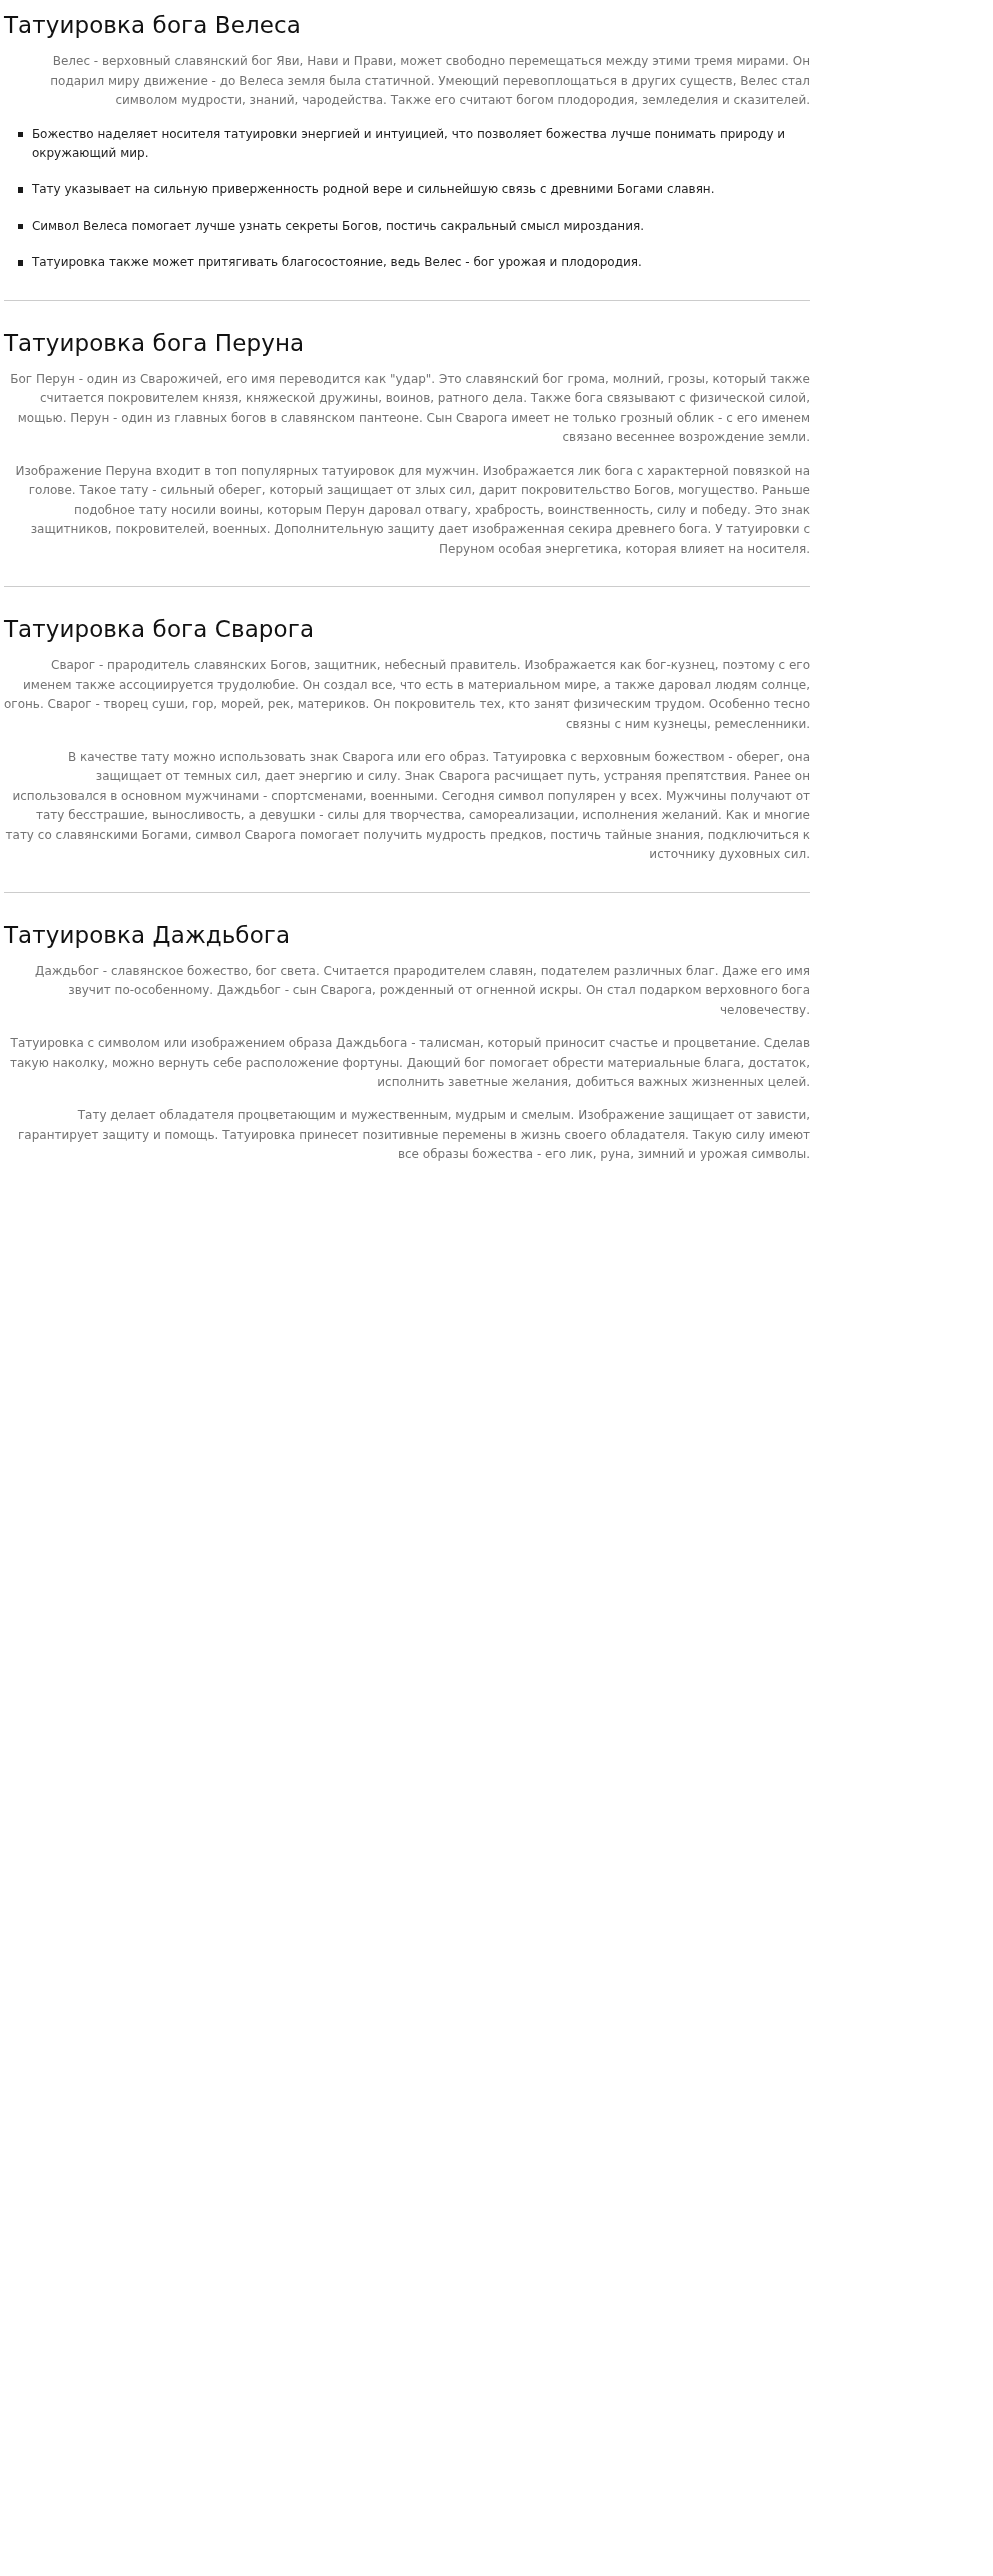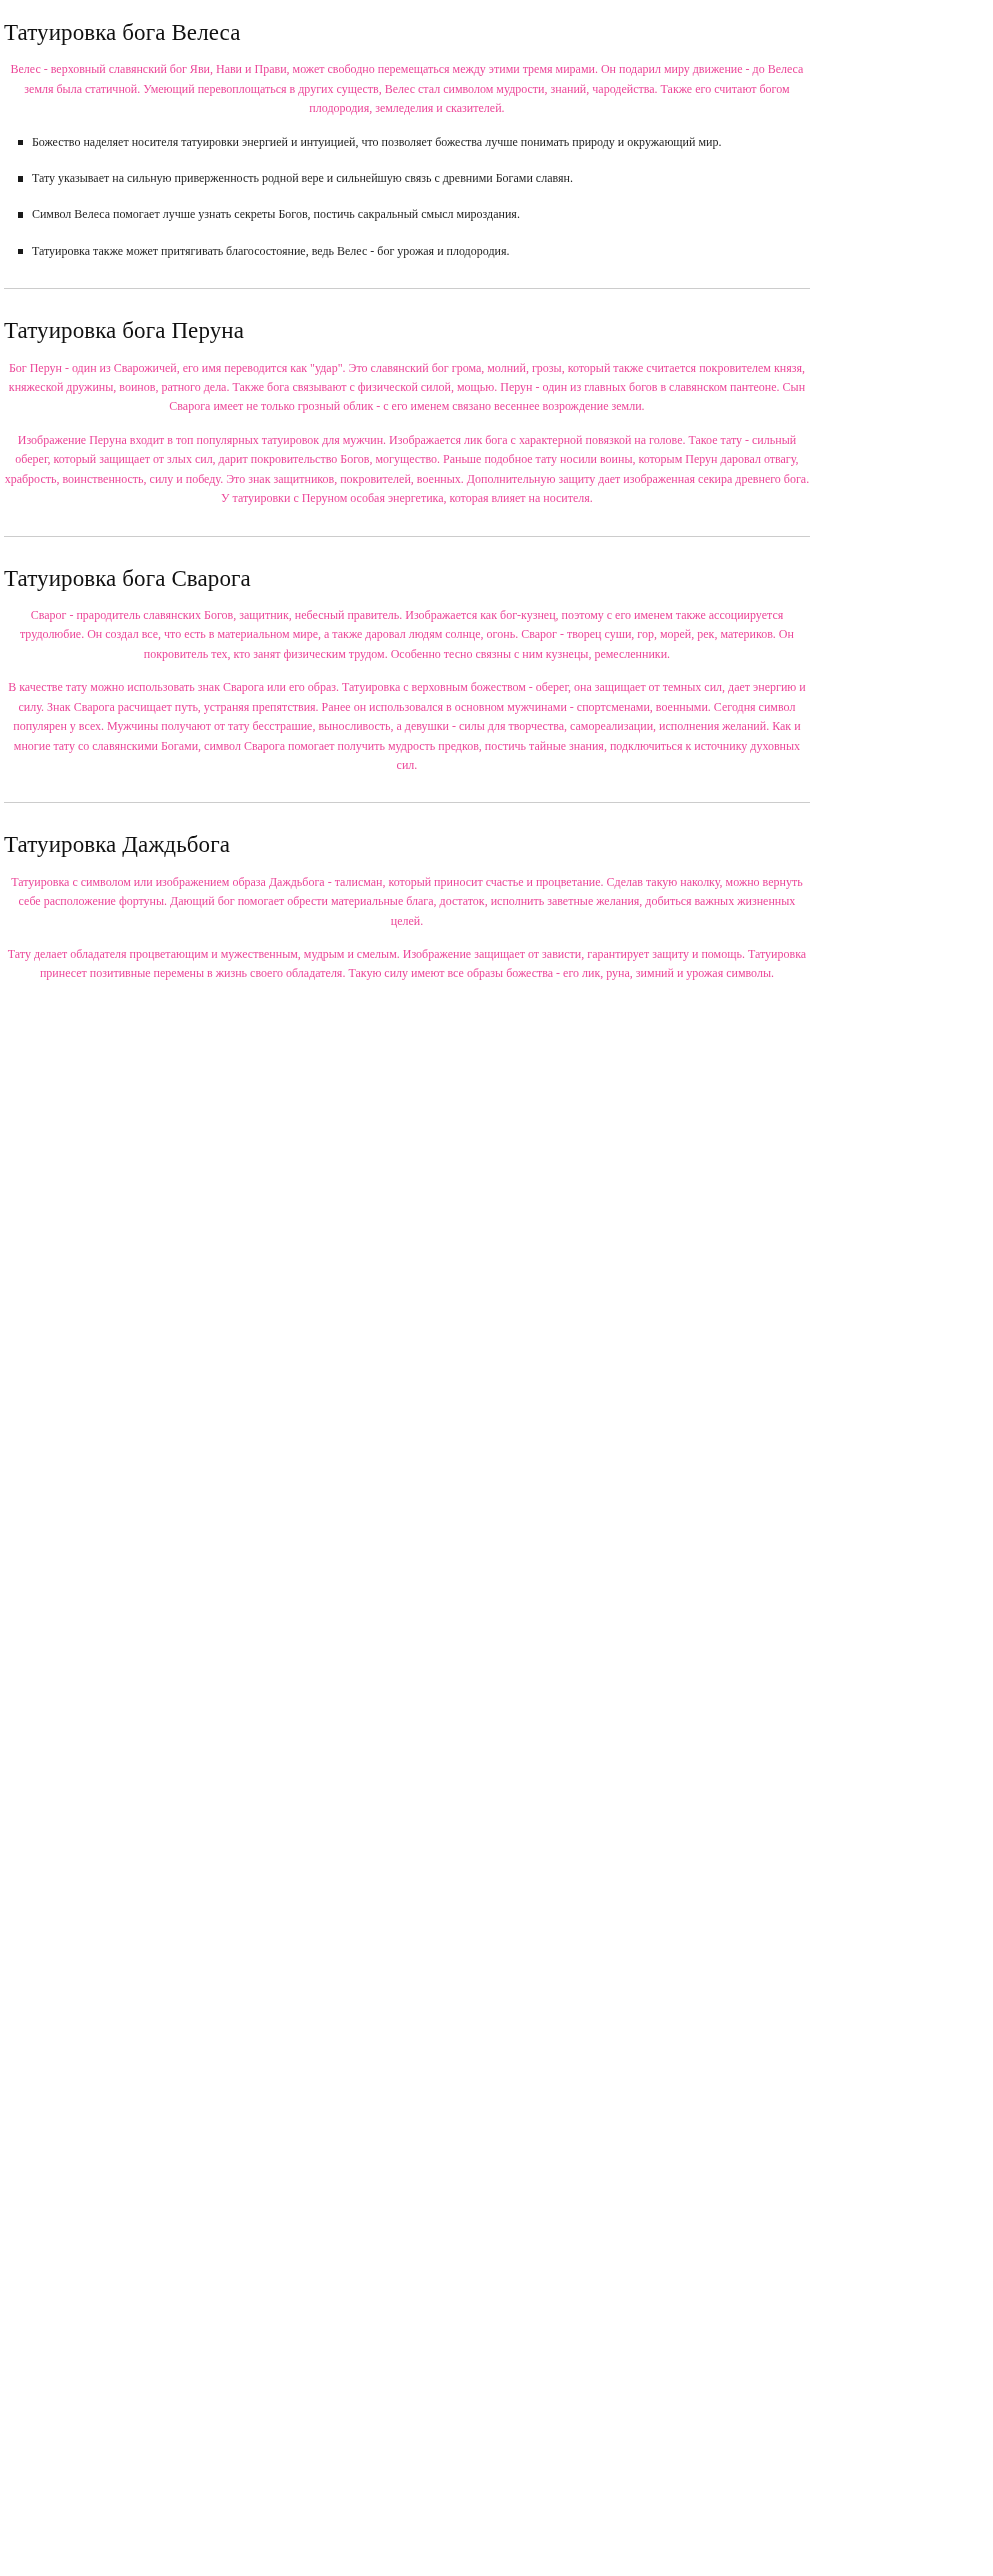--- a/index.html
+++ b/index.html
@@ -9,44 +9,43 @@
   }
   body {
     width: 994px;
     font-family: "DejaVu Sans", "Liberation Sans", sans-serif;
     color: #1a1a1a;
     -webkit-font-smoothing: antialiased;
   }
   .page {
     width: 946px;
     box-sizing: border-box;
-    padding: 8px 0 31px 0;
-    font-family: Liberation Serif, serif;
+    padding: 0 0 31px 0;
   }
   .content {
     width: 994px;
     box-sizing: border-box;
     padding-left: 3.9px;
     padding-right: 184px;
   }
   h2.section-title {
     font-size: 23px;
     font-weight: 400;
     line-height: 1.25;
     color: #111111;
     margin: 0;
     padding: 11px 0 12.5px 0;
     letter-spacing: 0.1px;
   }
   p.para {
     font-size: 12px;
     line-height: 1.62;
-    color: #ec4899;
+    color: #737373;
     margin: 0 0 14px 0;
-    text-align: center;
+    text-align: right;
   }
   p.para:last-child {
     margin-bottom: 0;
   }
   ul.bullets {
     list-style: none;
     margin: 3.1px 0 7.8px 0;
     padding: 0 0 0 28px;
   }
   ul.bullets li {
@@ -119,20 +118,21 @@
         <p class="para">Сварог - прародитель славянских Богов, защитник, небесный правитель. Изображается как бог-кузнец, поэтому с его именем также ассоциируется трудолюбие. Он создал все, что есть в материальном мире, а также даровал людям солнце, огонь. Сварог - творец суши, гор, морей, рек, материков. Он покровитель тех, кто занят физическим трудом. Особенно тесно связны с ним кузнецы, ремесленники.</p>
         <p class="para">В качестве тату можно использовать знак Сварога или его образ. Татуировка с верховным божеством - оберег, она защищает от темных сил, дает энергию и силу. Знак Сварога расчищает путь, устраняя препятствия. Ранее он использовался в основном мужчинами - спортсменами, военными. Сегодня символ популярен у всех. Мужчины получают от тату бесстрашие, выносливость, а девушки - силы для творчества, самореализации, исполнения желаний. Как и многие тату со славянскими Богами, символ Сварога помогает получить мудрость предков, постичь тайные знания, подключиться к источнику духовных сил.</p>
       </div>
     </div>
 
     <hr class="divider">
 
     <div class="section">
       <h2 class="section-title">Татуировка Даждьбога</h2>
       <div class="section-body">
+        <p class="para">Даждьбог - славянское божество, бог света. Считается прародителем славян, подателем различных благ. Даже его имя звучит по-особенному. Даждьбог - сын Сварога, рожденный от огненной искры. Он стал подарком верховного бога человечеству.</p>
         <p class="para">Татуировка с символом или изображением образа Даждьбога - талисман, который приносит счастье и процветание. Сделав такую наколку, можно вернуть себе расположение фортуны. Дающий бог помогает обрести материальные блага, достаток, исполнить заветные желания, добиться важных жизненных целей.</p>
         <p class="para">Тату делает обладателя процветающим и мужественным, мудрым и смелым. Изображение защищает от зависти, гарантирует защиту и помощь. Татуировка принесет позитивные перемены в жизнь своего обладателя. Такую силу имеют все образы божества - его лик, руна, зимний и урожая символы.</p>
       </div>
     </div>
 
   </div>
 </div>
 
 
 </body></html>

